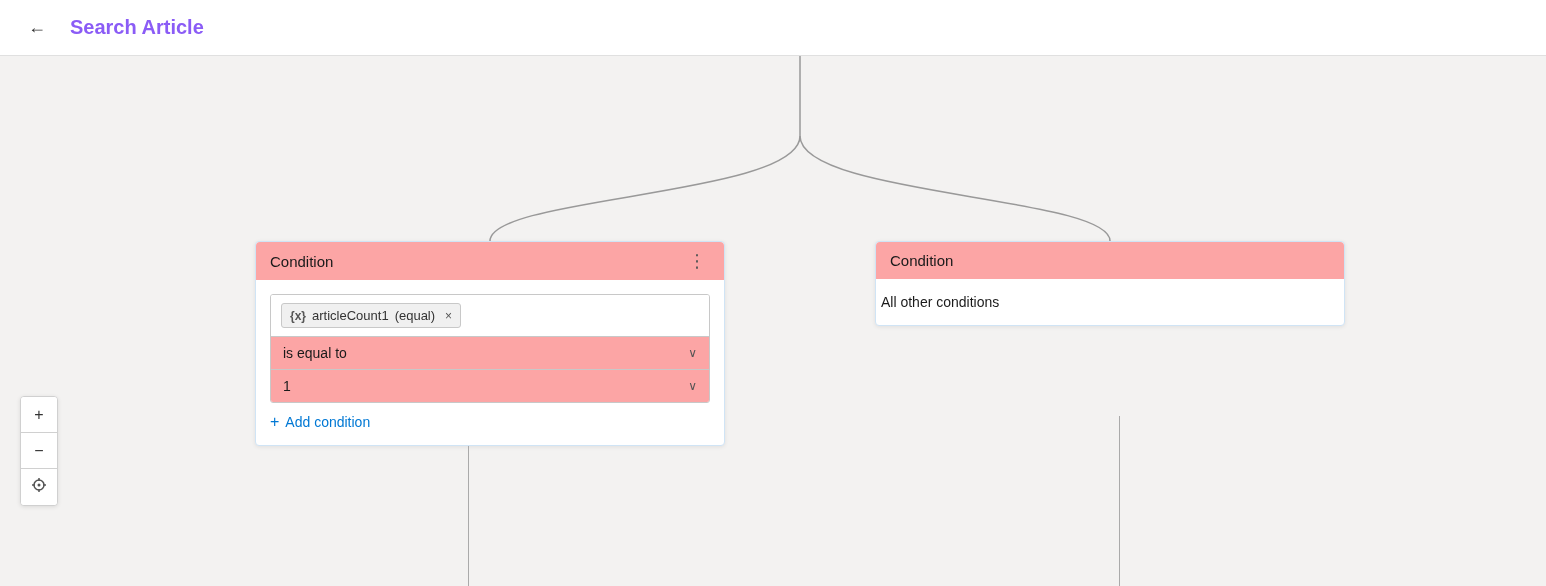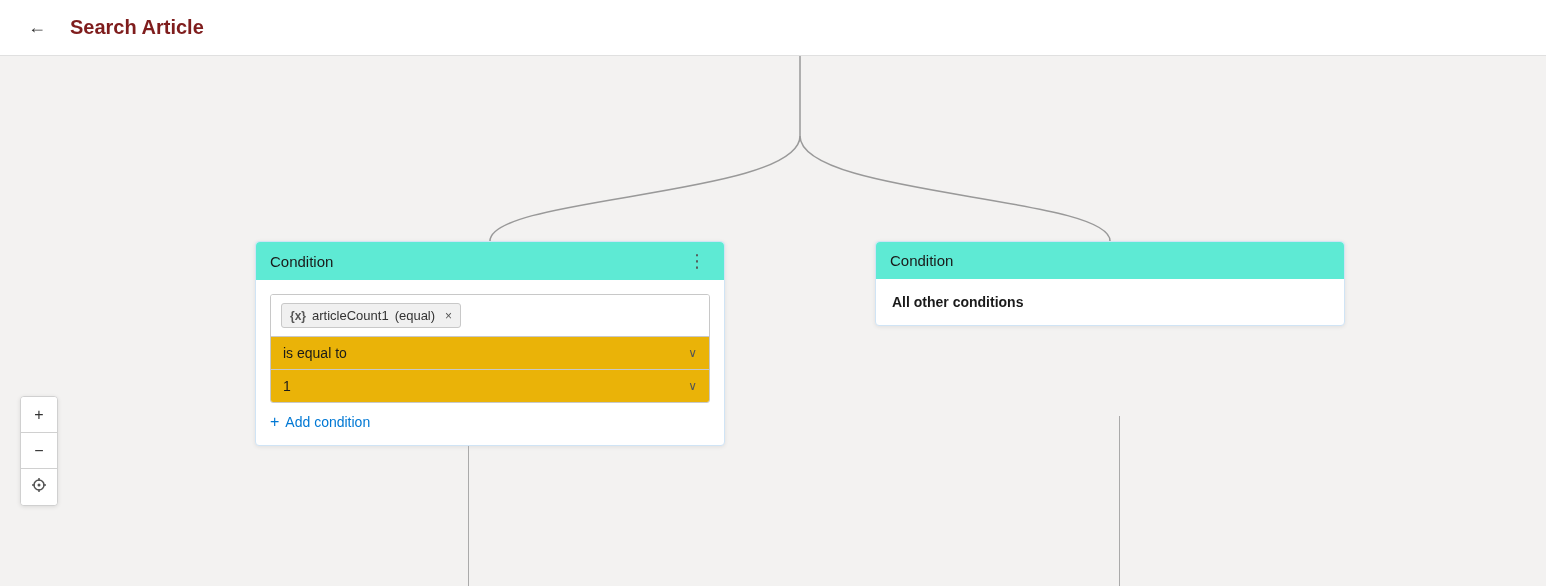--- a/index.html
+++ b/index.html
@@ -32,21 +32,21 @@
       background: none;
       border: none;
       padding: 4px 8px;
       display: flex;
       align-items: center;
     }
 
     .page-title {
       font-size: 20px;
       font-weight: 600;
-      color: #7f1d1d;
+      color: #8b5cf6;
     }
 
     
     .canvas {
       position: relative;
       width: 100%;
       height: calc(100% - 56px);
       background: #f3f2f1;
       overflow: hidden;
     }
@@ -65,21 +65,21 @@
     .condition-card {
       position: absolute;
       background: #ffffff;
       border: 1px solid #d0e4f5;
       border-radius: 4px;
       box-shadow: 0 1px 4px rgba(0,0,0,0.08);
       width: 470px;
     }
 
     .condition-header {
-      background: #5eead4;
+      background: #fca5a5;
       padding: 10px 14px;
       display: flex;
       align-items: center;
       justify-content: space-between;
       border-radius: 4px 4px 0 0;
     }
 
     .condition-title {
       font-size: 15px;
       font-weight: 500;
@@ -138,21 +138,21 @@
       padding: 8px 10px;
       background: #ffffff;
       border-bottom: 1px solid #c8c8c8;
     }
 
     .condition-select-row {
       display: flex;
       align-items: center;
       justify-content: space-between;
       padding: 8px 12px;
-      background: #eab308;
+      background: #fca5a5;
       border-bottom: 1px solid #c8c8c8;
       cursor: pointer;
     }
 
     .condition-select-row:last-child {
       border-bottom: none;
     }
 
     .condition-select-text {
       font-size: 14px;
@@ -185,22 +185,21 @@
     .condition-card-2 {
       position: absolute;
       background: #ffffff;
       border: 1px solid #d0e4f5;
       border-radius: 4px;
       box-shadow: 0 1px 4px rgba(0,0,0,0.08);
       width: 470px;
     }
 
     .condition-card-2 .condition-body {
-      padding: 14px 16px;
-      font-weight: bold;
+      padding: 14px 5px;
     }
 
     .other-conditions-text {
       font-size: 14px;
       color: #1a1a1a;
     }
 
     
     .zoom-controls {
       position: absolute;

